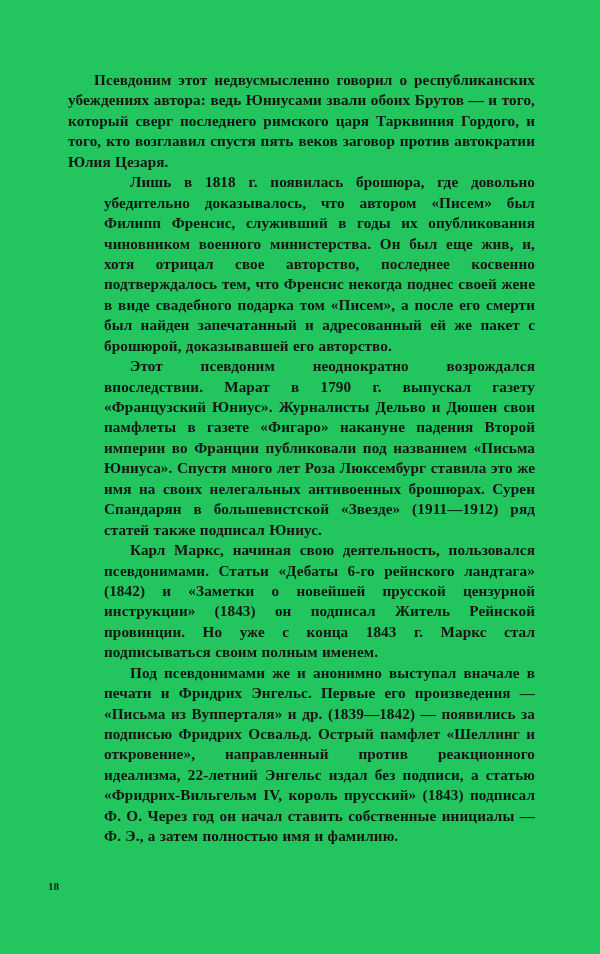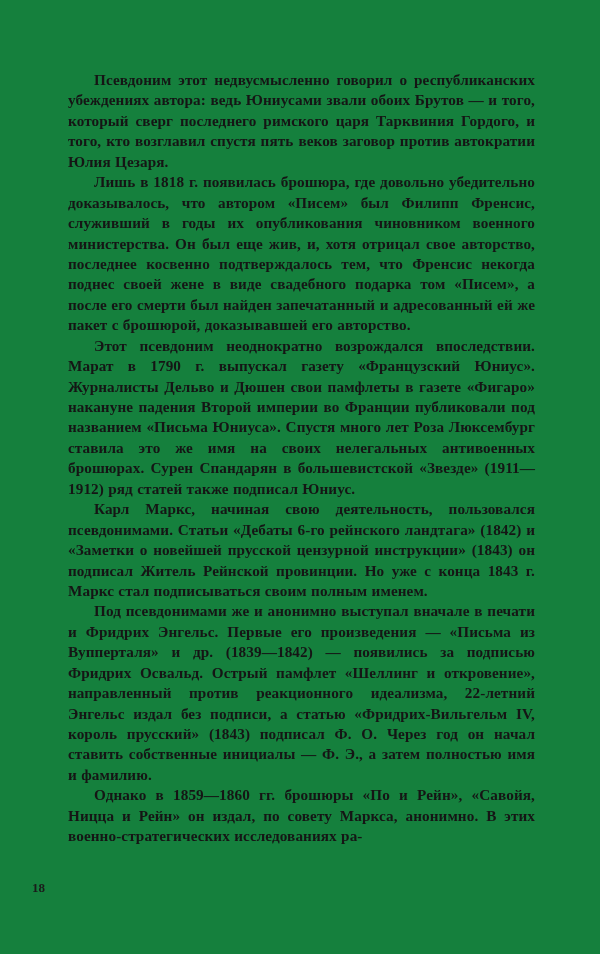--- a/index.html
+++ b/index.html
@@ -14,62 +14,62 @@
     font-family: "Liberation Serif", serif;
     color: #111111;
     overflow: hidden;
   }
   .page {
     position: absolute;
     top: 0;
     left: 0;
     width: 600px;
     height: 954px;
-    background: #15803d;
+    background: #22c55e;
   }
   .text-column {
     position: absolute;
     left: 68px;
     top: 70px;
     width: 467px;
   }
   p.para {
     margin: 0;
     font-size: 15.2px;
     line-height: 1.345;
     text-align: justify;
     text-indent: 26px;
     font-weight: 600;
     letter-spacing: 0.1px;
     word-spacing: 0.4px;
     color: #151515;
   }
   p.para + p.para {
     margin-top: 0px;
+    margin-left: 36px;
   }
   p.gap-before {
     margin-top: 22px;
     font-family: Liberation Serif, serif;
   }
   .page-number {
     position: absolute;
-    left: 32px;
+    left: 48px;
     top: 880px;
-    font-size: 13px;
+    font-size: 11px;
     font-weight: 700;
     color: #1a1a1a;
     font-family: "Liberation Serif", serif;
   }
 </style>
 </head>
 <body>
 
 <div class="page">
   <div class="text-column">
     <p class="para">Псевдоним этот недвусмысленно говорил о республиканских убеждениях автора: ведь Юниусами звали обоих Брутов — и того, который сверг последнего римского царя Тарквиния Гордого, и того, кто возглавил спустя пять веков заговор против автократии Юлия Цезаря.</p>
     <p class="para">Лишь в 1818 г. появилась брошюра, где довольно убедительно доказывалось, что автором «Писем» был Филипп Френсис, служивший в годы их опубликования чиновником военного министерства. Он был еще жив, и, хотя отрицал свое авторство, последнее косвенно подтверждалось тем, что Френсис некогда поднес своей жене в виде свадебного подарка том «Писем», а после его смерти был найден запечатанный и адресованный ей же пакет с брошюрой, доказывавшей его авторство.</p>
     <p class="para">Этот псевдоним неоднократно возрождался впоследствии. Марат в 1790 г. выпускал газету «Французский Юниус». Журналисты Дельво и Дюшен свои памфлеты в газете «Фигаро» накануне падения Второй империи во Франции публиковали под названием «Письма Юниуса». Спустя много лет Роза Люксембург ставила это же имя на своих нелегальных антивоенных брошюрах. Сурен Спандарян в большевистской «Звезде» (1911—1912) ряд статей также подписал Юниус.</p>
     <p class="para gap-before">Карл Маркс, начиная свою деятельность, пользовался псевдонимами. Статьи «Дебаты 6-го рейнского ландтага» (1842) и «Заметки о новейшей прусской цензурной инструкции» (1843) он подписал Житель Рейнской провинции. Но уже с конца 1843 г. Маркс стал подписываться своим полным именем.</p>
     <p class="para">Под псевдонимами же и анонимно выступал вначале в печати и Фридрих Энгельс. Первые его произведения — «Письма из Вупперталя» и др. (1839—1842) — появились за подписью Фридрих Освальд. Острый памфлет «Шеллинг и откровение», направленный против реакционного идеализма, 22-летний Энгельс издал без подписи, а статью «Фридрих-Вильгельм IV, король прусский» (1843) подписал Ф. О. Через год он начал ставить собственные инициалы — Ф. Э., а затем полностью имя и фамилию.</p>
-    <p class="para">Однако в 1859—1860 гг. брошюры «По и Рейн», «Савойя, Ницца и Рейн» он издал, по совету Маркса, анонимно. В этих военно-стратегических исследованиях ра-</p>
   </div>
   <div class="page-number">18</div>
 </div>
 
 </body></html>

